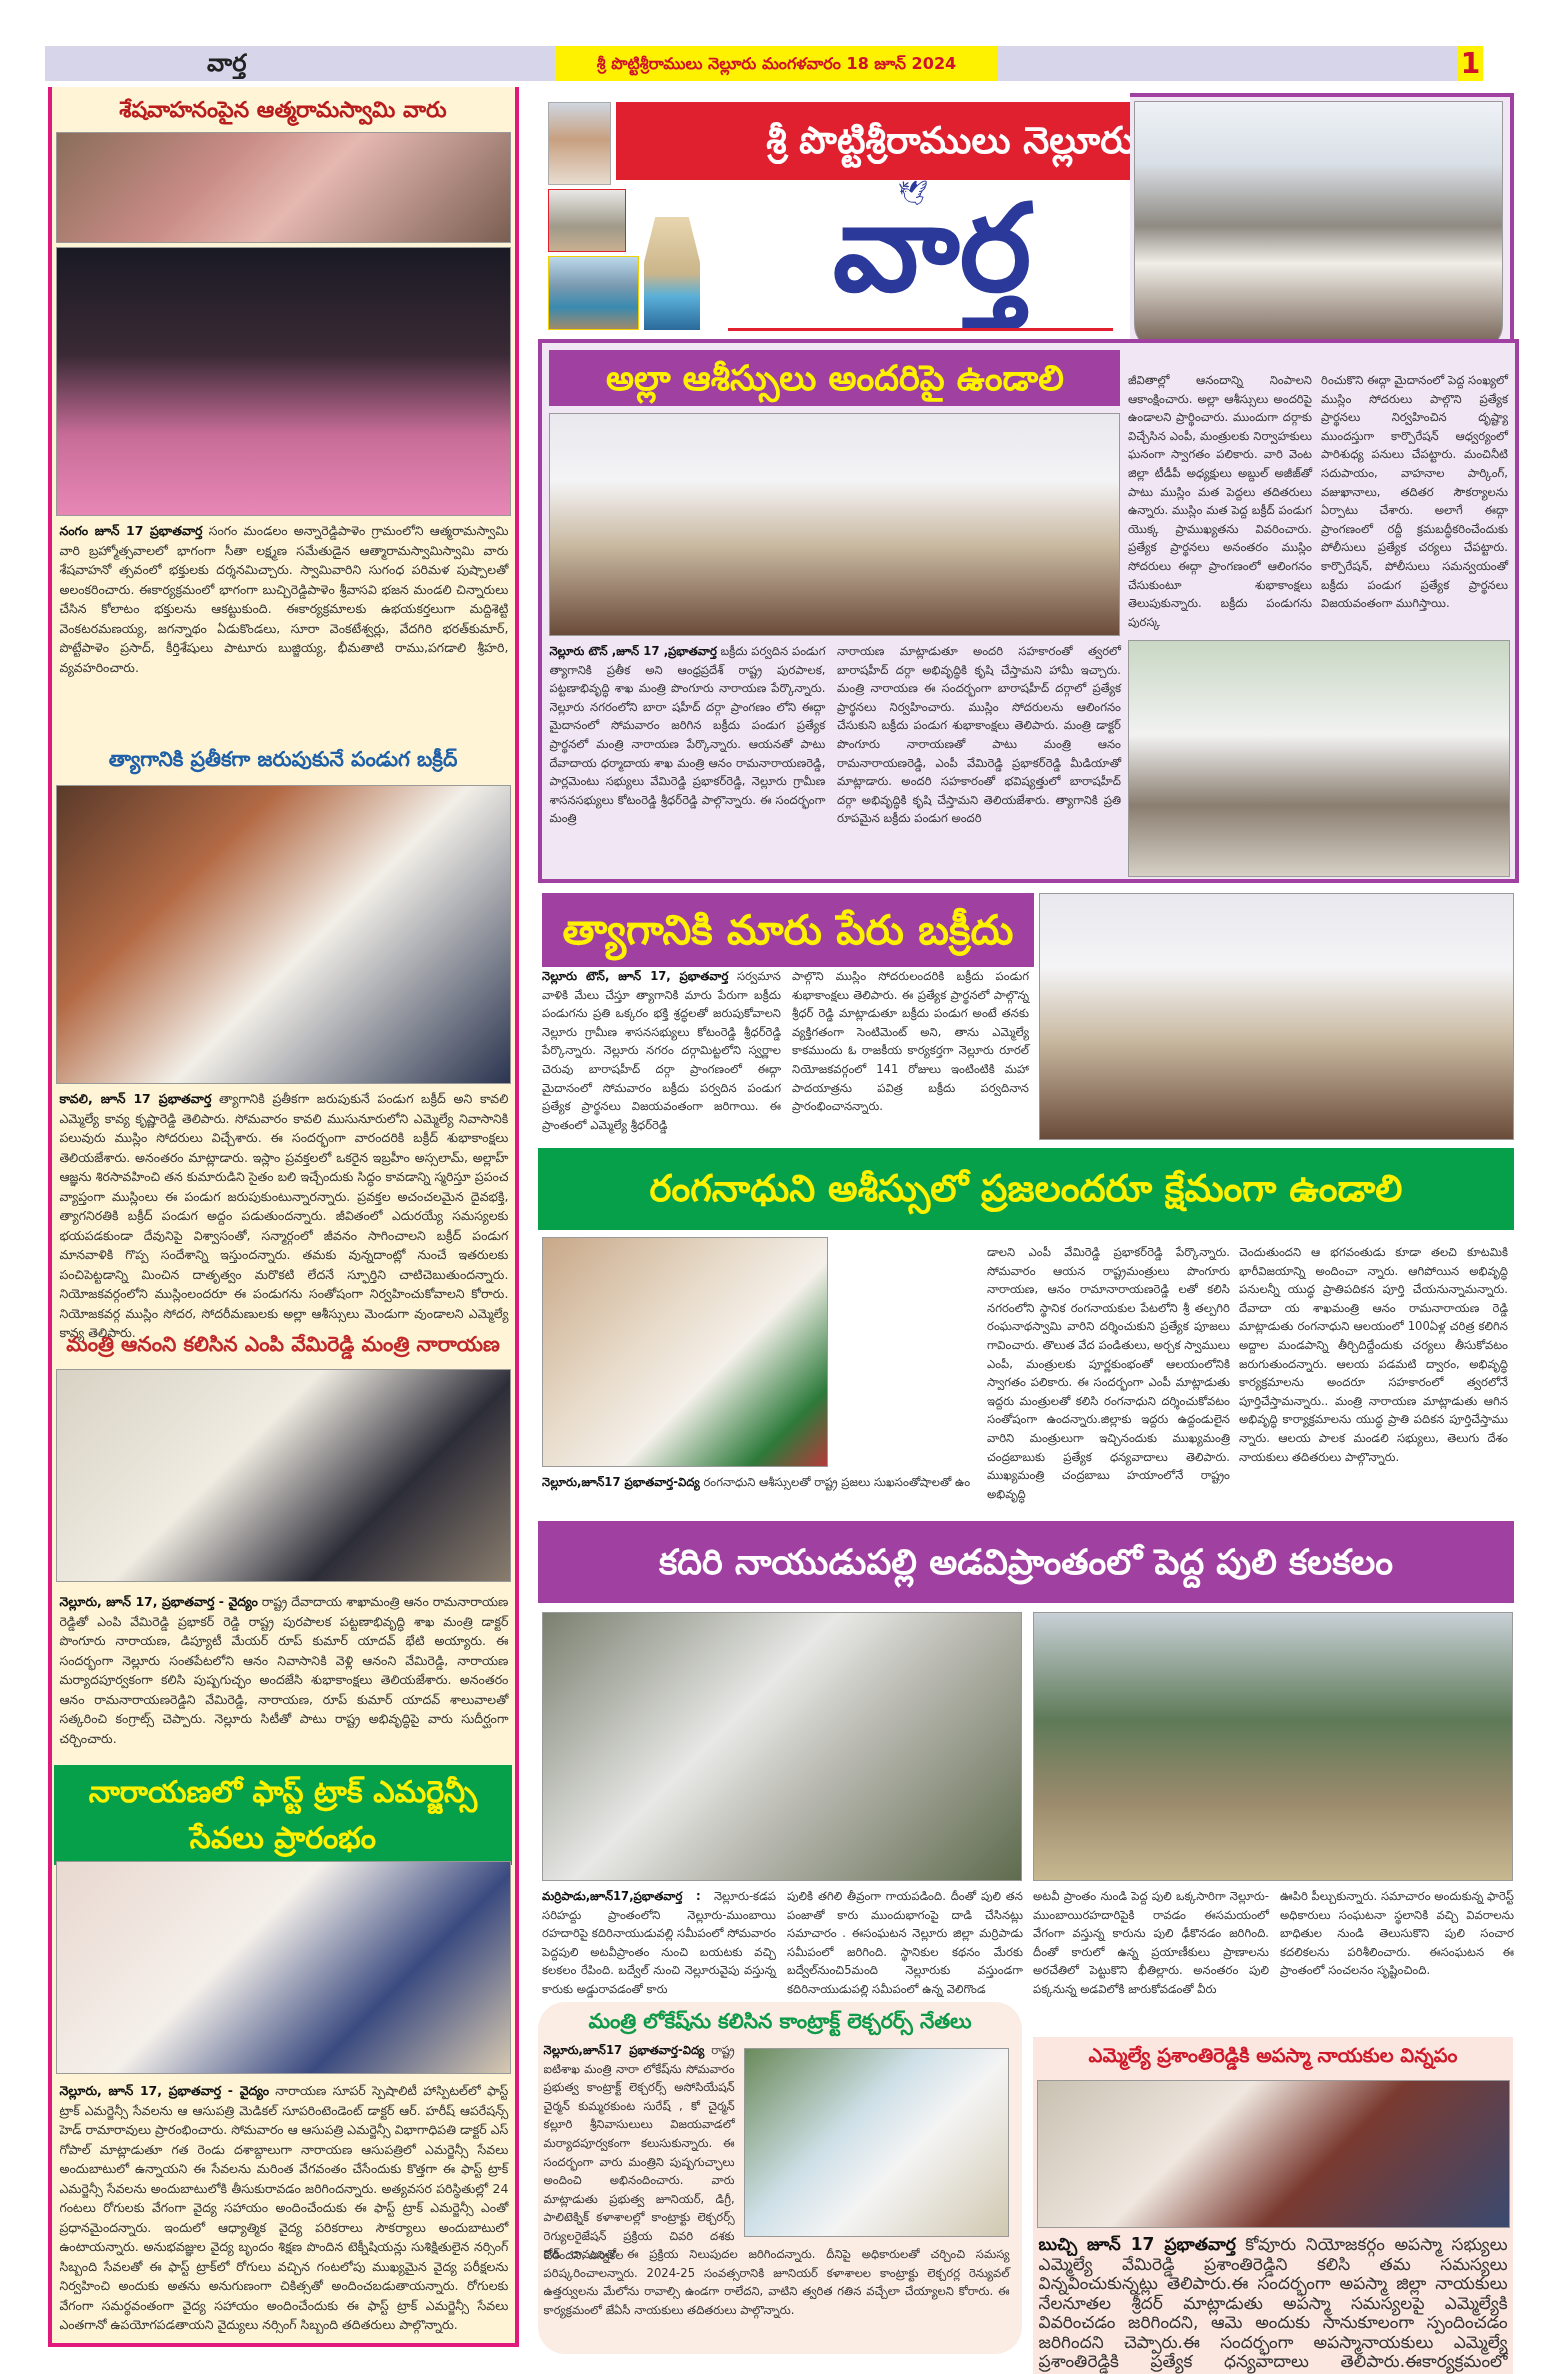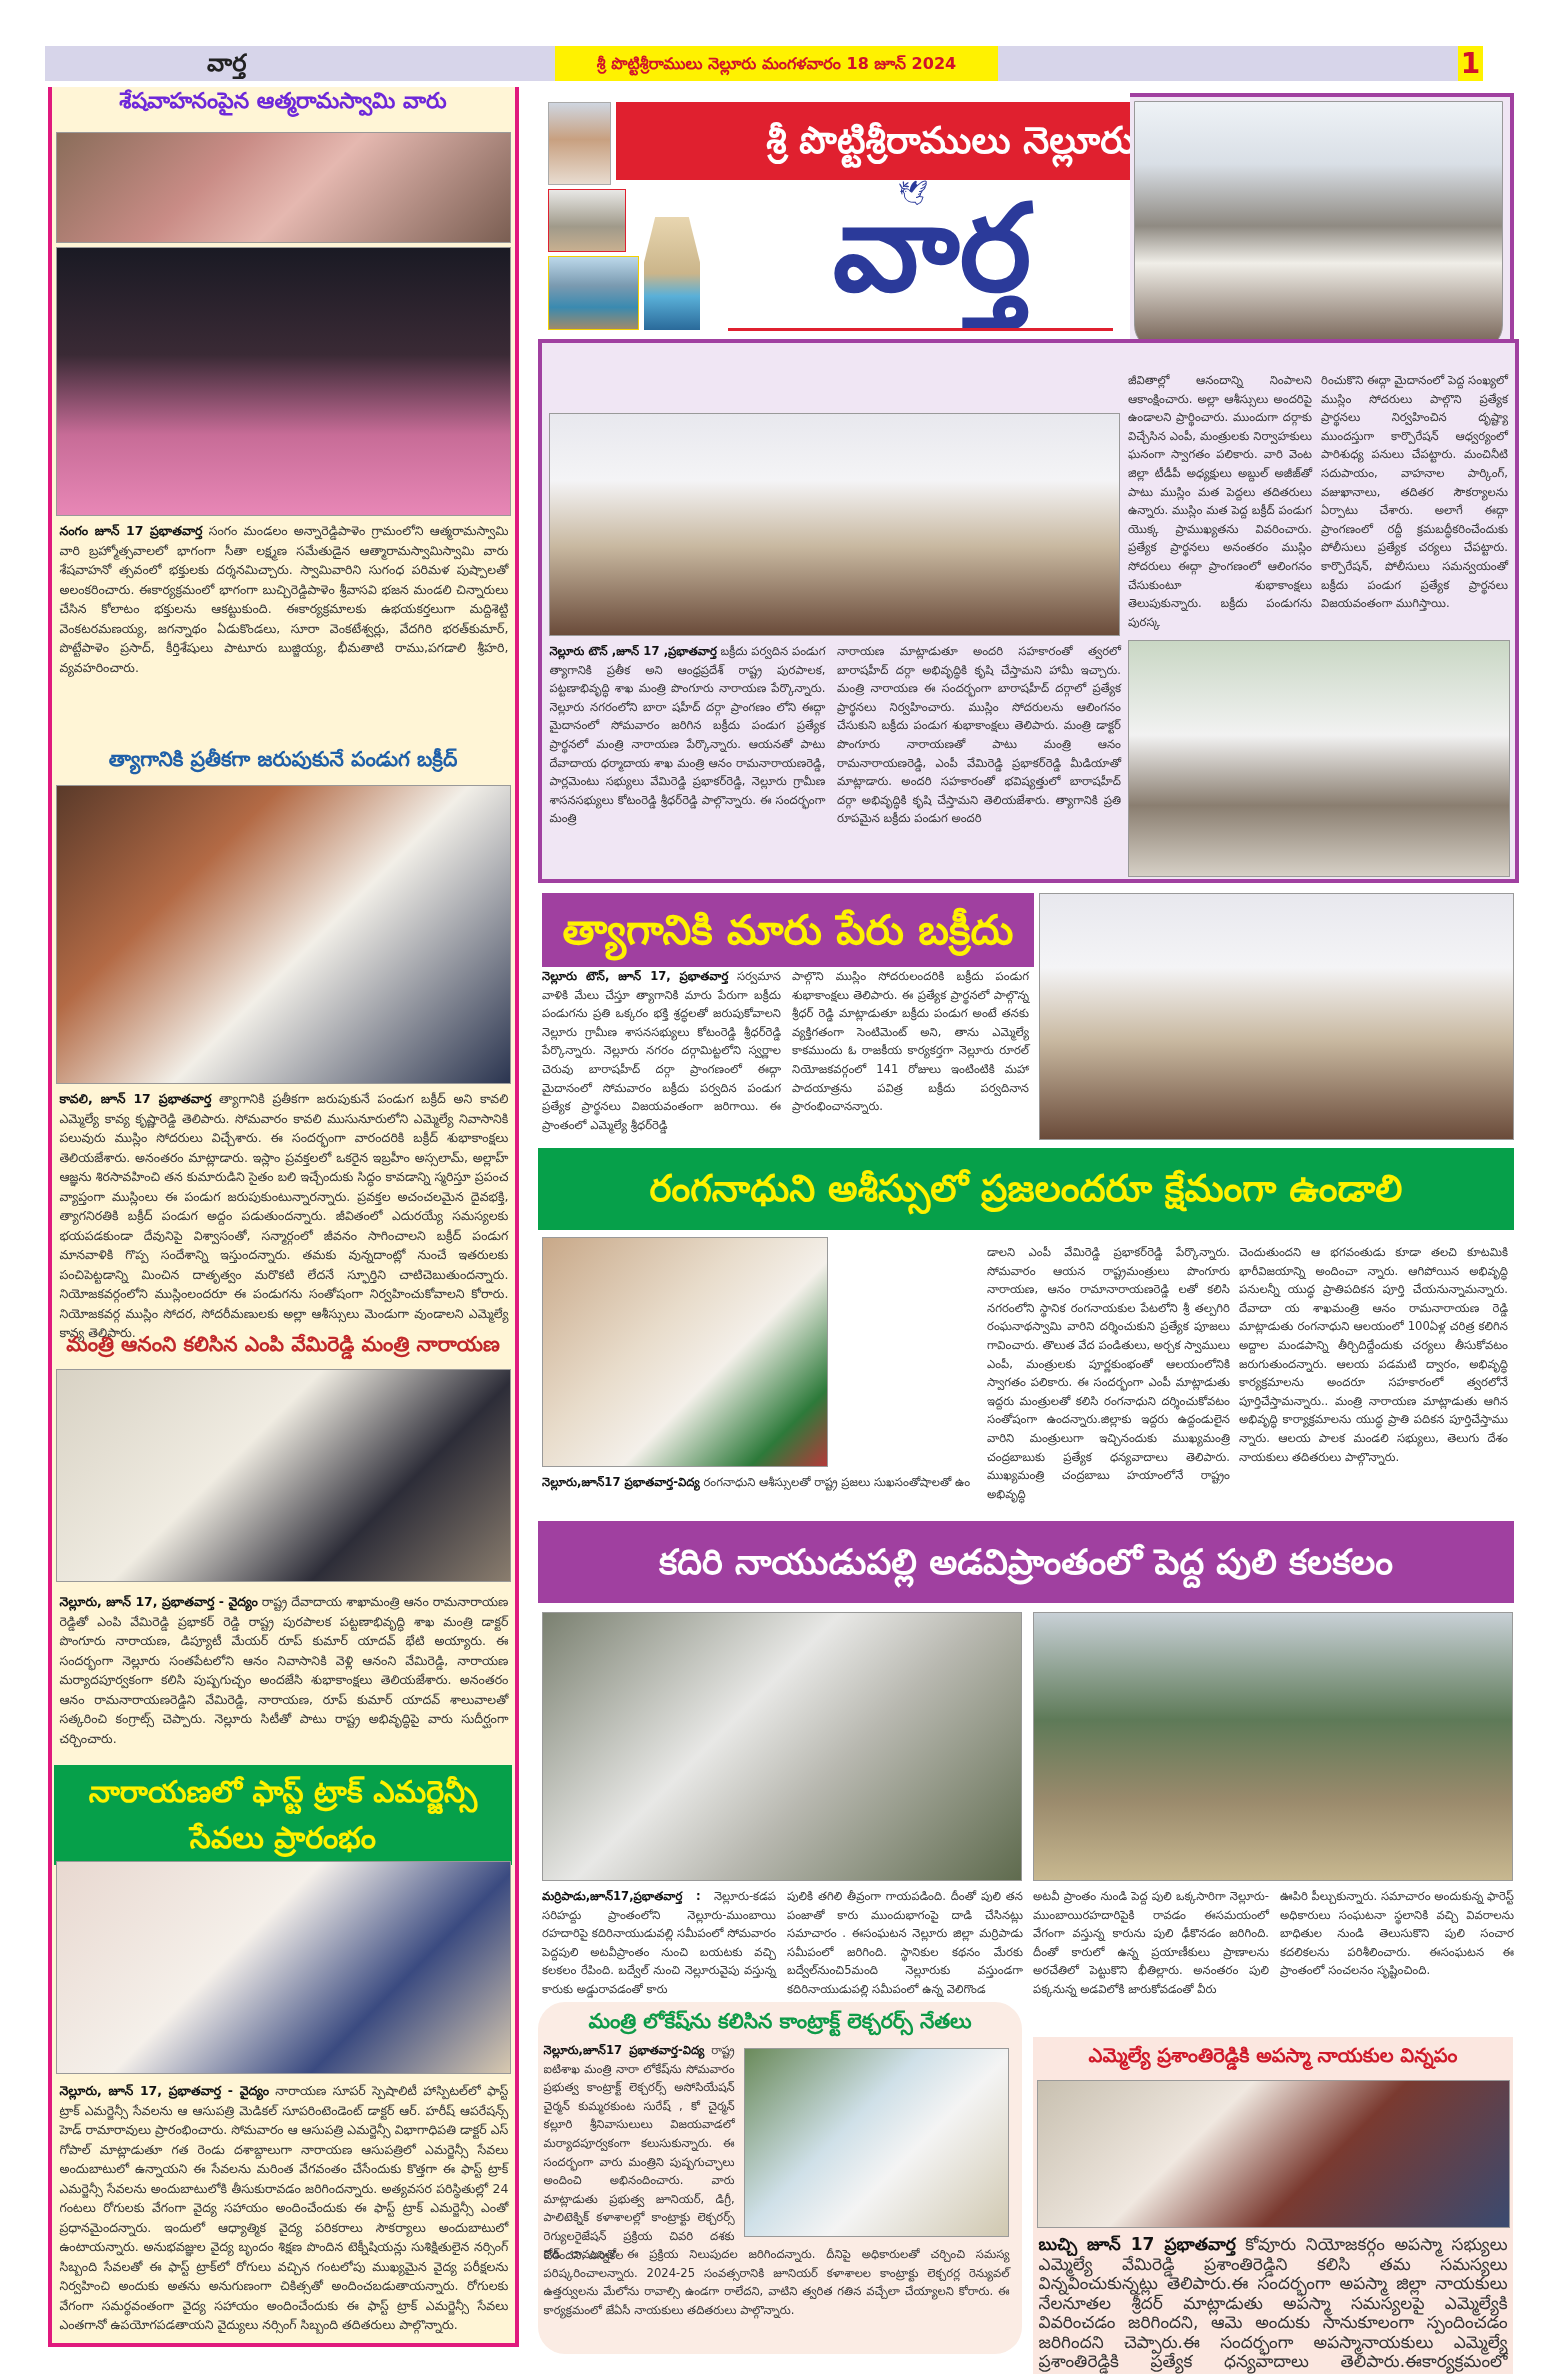--- a/index.html
+++ b/index.html
@@ -61,21 +61,21 @@
 </head>
 <body>
 
 <div class="abs topbar">
   <div class="abs masthead-small">వార్త</div>
   <div class="abs dateline">శ్రీ పొట్టిశ్రీరాములు నెల్లూరు మంగళవారం 18 జూన్ 2024</div>
   <div class="abs pageno">1</div>
 </div>
 
 <div class="abs leftcol">
-  <div class="lefthead" style="top:1px; font-size:22px; color:#6d28d9;">శేషవాహనంపైన ఆత్మరామస్వామి వారు</div>
+  <div class="lefthead" style="top:10px; font-size:22px; color:#b91c1c;">శేషవాహనంపైన ఆత్మరామస్వామి వారు</div>
   <div class="photo" style="left:3.7px; top:45px; width:455px; height:111px;"></div>
   <div class="photo night" style="left:3.7px; top:160px; width:455px; height:269px;"></div>
   <div class="bodytext" style="left:7.4px; top:434px; width:449px;">
     <span class="lead">నంగం జూన్ 17 ప్రభాతవార్త</span>
     <span>సంగం మండలం అన్నారెడ్డిపాళెం గ్రామంలోని ఆత్మరామస్వామి వారి బ్రహ్మోత్సవాలలో భాగంగా సీతా లక్ష్మణ సమేతుడైన ఆత్మారామస్వామిస్వామి వారు శేషవాహనో త్సవంలో భక్తులకు దర్శనమిచ్చారు. స్వామివారిని సుగంధ పరిమళ పుష్పాలతో అలంకరించారు. ఈకార్యక్రమంలో భాగంగా బుచ్చిరెడ్డిపాళెం శ్రీవాసవి భజన మండలి చిన్నారులు చేసిన కోలాటం భక్తులను ఆకట్టుకుంది. ఈకార్యక్రమాలకు ఉభయకర్తలుగా మద్దిశెట్టి వెంకటరమణయ్య, జగన్నాథం ఏడుకొండలు, సూరా వెంకటేశ్వర్లు, వేదగిరి భరత్‌కుమార్, పొట్టేపాళెం ప్రసాద్, కీర్తిశేషులు పాటూరు బుజ్జియ్య, భీమతాటి రాము,పగడాలి శ్రీహరి, వ్యవహరించారు.</span>
   </div>
 
   <div class="lefthead" style="top:660px; font-size:20.4px; color:#1f5fa8;">త్యాగానికి ప్రతీకగా జరుపుకునే పండుగ బక్రీద్</div>
   <div class="photo indoor" style="left:3.7px; top:698px; width:455px; height:299px;"></div>
   <div class="bodytext" style="left:7.4px; top:1002px; width:449px;">
@@ -110,20 +110,21 @@
   <div class="dove">🕊</div>
   <div class="logo">వార్త</div>
   <div class="redline"></div>
 </div>
 
 <div class="abs rtphoto">
   <div class="photo crowd" style="left:3.7px; top:3.7px; width:369px; height:250px; border-radius:0 0 26px 26px;"></div>
 </div>
 
 <div class="abs purplebox">
+  <div class="head">అల్లా ఆశీస్సులు అందరిపై ఉండాలి</div>
   <div class="photo mosque" style="left:7.4px; top:70px; width:571px; height:223px;"></div>
   <div class="bodytext" style="left:7.4px; top:299px; width:276px; font-size:11.6px; line-height:18.6px;">
     <span class="lead">నెల్లూరు టౌన్ ,జూన్ 17 ,ప్రభాతవార్త</span>
     <span>బక్రీదు పర్వదిన పండుగ త్యాగానికి ప్రతీక అని ఆంధ్రప్రదేశ్ రాష్ట్ర పురపాలక, పట్టణాభివృద్ధి శాఖ మంత్రి పొంగూరు నారాయణ పేర్కొన్నారు. నెల్లూరు నగరంలోని బారా షహీద్ దర్గా ప్రాంగణం లోని ఈద్గా మైదానంలో సోమవారం జరిగిన బక్రీదు పండుగ ప్రత్యేక ప్రార్థనలో మంత్రి నారాయణ పేర్కొన్నారు. ఆయనతో పాటు దేవాదాయ ధర్మాదాయ శాఖ మంత్రి ఆనం రామనారాయణరెడ్డి, పార్లమెంటు సభ్యులు వేమిరెడ్డి ప్రభాకర్‌రెడ్డి, నెల్లూరు గ్రామీణ శాసనసభ్యులు కోటంరెడ్డి శ్రీధర్‌రెడ్డి పాల్గొన్నారు. ఈ సందర్భంగా మంత్రి</span>
   </div>
   <div class="bodytext" style="left:295px; top:299px; width:284px; font-size:11.6px; line-height:18.6px;">నారాయణ మాట్లాడుతూ అందరి సహకారంతో త్వరలో బారాషహీద్ దర్గా అభివృద్ధికి కృషి చేస్తామని హామీ ఇచ్చారు. మంత్రి నారాయణ ఈ సందర్భంగా బారాషహీద్ దర్గాలో ప్రత్యేక ప్రార్థనలు నిర్వహించారు. ముస్లిం సోదరులను ఆలింగనం చేసుకుని బక్రీదు పండుగ శుభాకాంక్షలు తెలిపారు. మంత్రి డాక్టర్ పొంగూరు నారాయణతో పాటు మంత్రి ఆనం రామనారాయణరెడ్డి, ఎంపీ వేమిరెడ్డి ప్రభాకర్‌రెడ్డి మీడియాతో మాట్లాడారు. అందరి సహకారంతో భవిష్యత్తులో బారాషహీద్ దర్గా అభివృద్ధికి కృషి చేస్తామని తెలియజేశారు. త్యాగానికి ప్రతి రూపమైన బక్రీదు పండుగ అందరి</div>
   <div class="bodytext" style="left:586px; top:28px; width:184px; font-size:11.6px; line-height:18.6px;">జీవితాల్లో ఆనందాన్ని నింపాలని ఆకాంక్షించారు. అల్లా ఆశీస్సులు అందరిపై ఉండాలని ప్రార్థించారు. ముందుగా దర్గాకు విచ్చేసిన ఎంపీ, మంత్రులకు నిర్వాహకులు ఘనంగా స్వాగతం పలికారు. వారి వెంట జిల్లా టీడీపీ అధ్యక్షులు అబ్దుల్ అజీజ్‌తో పాటు ముస్లిం మత పెద్దలు తదితరులు ఉన్నారు. ముస్లిం మత పెద్ద బక్రీద్ పండుగ యొక్క ప్రాముఖ్యతను వివరించారు. ప్రత్యేక ప్రార్థనలు అనంతరం ముస్లిం సోదరులు ఈద్గా ప్రాంగణంలో ఆలింగనం చేసుకుంటూ శుభాకాంక్షలు తెలుపుకున్నారు. బక్రీదు పండుగను పురస్క</div>
   <div class="bodytext" style="left:779px; top:28px; width:187px; font-size:11.6px; line-height:18.6px;">రించుకొని ఈద్గా మైదానంలో పెద్ద సంఖ్యలో ముస్లిం సోదరులు పాల్గొని ప్రత్యేక ప్రార్థనలు నిర్వహించిన దృష్ట్యా ముందస్తుగా కార్పొరేషన్ ఆధ్వర్యంలో పారిశుధ్య పనులు చేపట్టారు. మంచినీటి సదుపాయం, వాహనాల పార్కింగ్, వజుఖానాలు, తదితర సౌకర్యాలను ఏర్పాటు చేశారు. అలాగే ఈద్గా ప్రాంగణంలో రద్దీ క్రమబద్ధీకరించేందుకు పోలీసులు ప్రత్యేక చర్యలు చేపట్టారు. కార్పొరేషన్, పోలీసులు సమన్వయంతో బక్రీదు పండుగ ప్రత్యేక ప్రార్థనలు విజయవంతంగా ముగిస్తాయి.</div>
   <div class="photo crowd2" style="left:586px; top:297px; width:382px; height:237px;"></div>
 </div>

